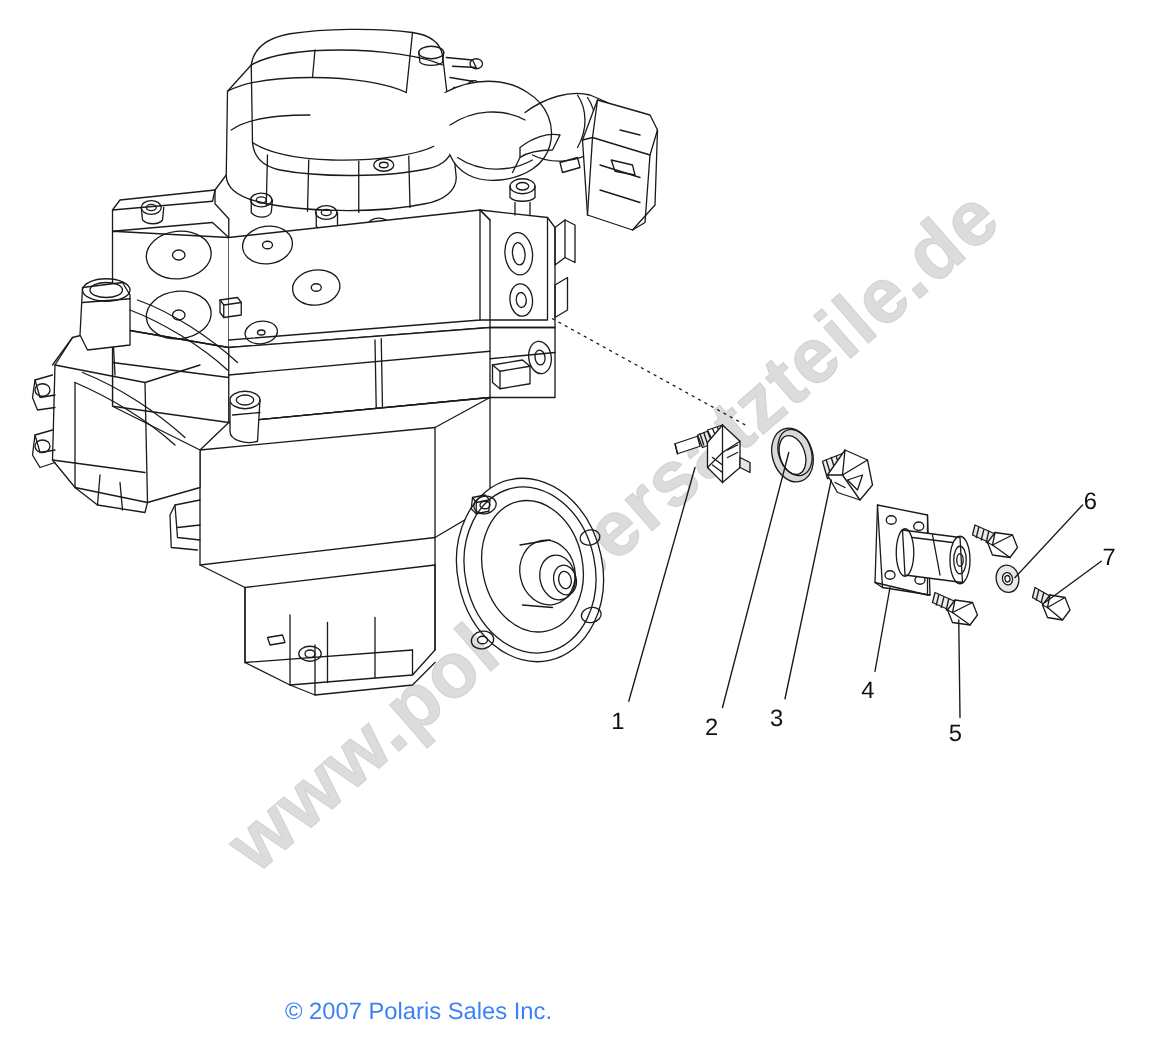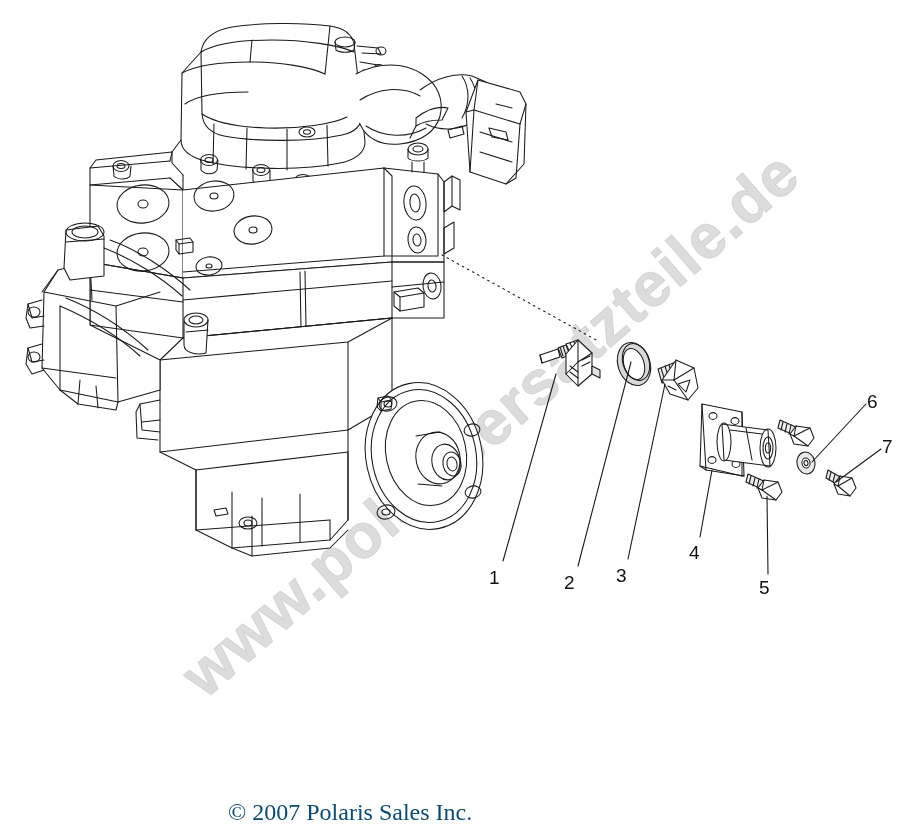--- a/index.html
+++ b/index.html
@@ -38,23 +38,23 @@
     font-size: 19px;
     color: #111111;
     line-height: 1;
     white-space: nowrap;
     z-index: 25;
   }
   #copyright {
     position: absolute;
     left: 228px;
     top: 799px;
-    font-family: Liberation Serif, serif;
-    font-size: 24px;
-    color: #0c4a6e;
+    font-family: Liberation Sans, sans-serif;
+    font-size: 19px;
+    color: #3b82f6;
     white-space: nowrap;
     z-index: 30;
   }
 </style>
 </head>
 <body>
 
 <div id="page">
 
   <div id="artboard">

